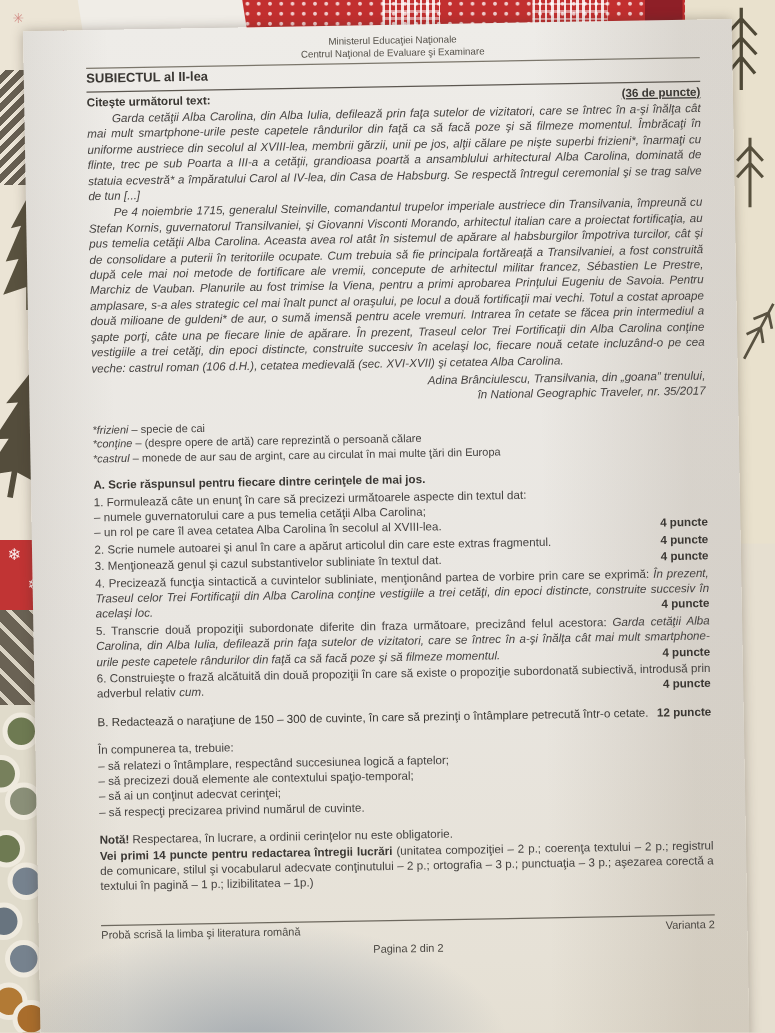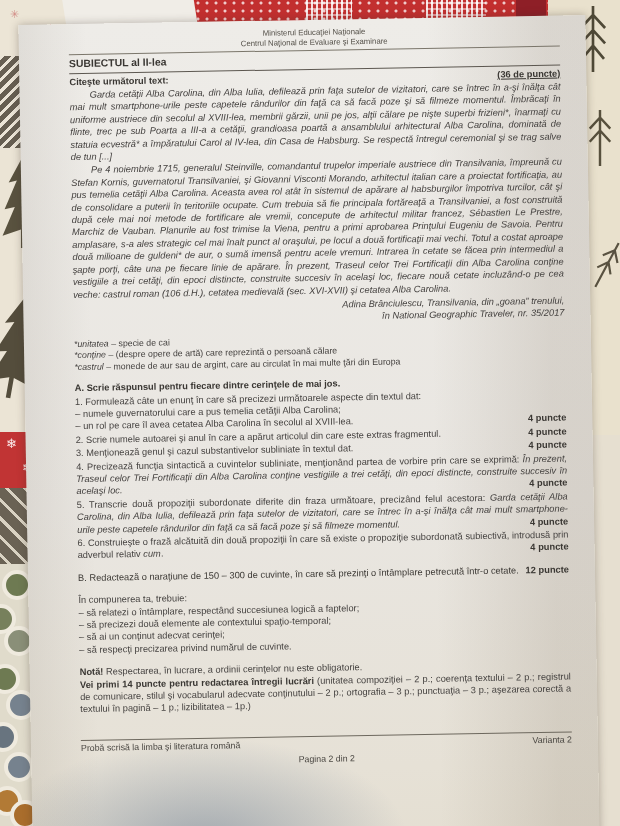--- a/index.html
+++ b/index.html
@@ -136,21 +136,21 @@
     <p class="body"><span>Garda cetăţii Alba Carolina, din Alba Iulia, defilează prin faţa sutelor de vizitatori, care se întrec în a-şi înălţa cât mai mult smartphone-urile peste capetele rândurilor din faţă ca să facă poze şi să filmeze </span><span class="ul">momentul</span><span>. Îmbrăcaţi în uniforme austriece din secolul al XVIII-lea, membrii </span><span class="ul">gărzii</span><span>, unii pe jos, alţii călare pe nişte superbi frizieni*, înarmaţi cu flinte, trec pe sub Poarta a III-a a cetăţii, grandioasa poartă a ansamblului arhitectural Alba Carolina, dominată de statuia ecvestră* a împăratului Carol al IV-lea, din Casa de Habsburg. Se respectă întregul ceremonial şi se trag salve de tun [...]</span></p>
 
     <p class="body"><span>Pe 4 noiembrie 1715, generalul Steinville, comandantul trupelor imperiale austriece din Transilvania, împreună cu Stefan Kornis, guvernatorul Transilvaniei, şi Giovanni Visconti Morando, arhitectul italian care a proiectat fortificaţia, au pus temelia cetăţii Alba Carolina. Aceasta avea rol atât în sistemul de apărare al habsburgilor împotriva turcilor, cât şi de consolidare a puterii în teritoriile ocupate. Cum trebuia să fie principala fortăreaţă a Transilvaniei, a fost construită după cele mai noi metode de fortificare ale vremii, concepute de arhitectul militar francez, Sébastien Le Prestre, Marchiz de Vauban. Planurile au fost trimise la Viena, pentru a primi aprobarea Prinţului Eugeniu de Savoia. Pentru amplasare, s-a ales strategic cel mai înalt punct al oraşului, pe locul a două fortificaţii mai vechi. Totul a costat aproape două milioane de guldeni* de aur, o sumă imensă pentru acele vremuri. Intrarea în cetate se făcea prin intermediul a şapte porţi, câte una pe fiecare linie de apărare. În prezent, Traseul celor Trei Fortificaţii din Alba Carolina </span><span class="ul">conţine</span><span> vestigiile a trei cetăţi, din epoci distincte, construite succesiv în </span><span class="ul">acelaşi</span><span> loc, fiecare nouă cetate incluzând-o pe cea veche: castrul roman (106 d.H.), cetatea medievală (sec. XVI-XVII) şi cetatea Alba Carolina.</span></p>
 
     <div class="attr">
       <div>Adina Brânciulescu, Transilvania, din „goana” trenului,</div>
       <div>în National Geographic Traveler, nr. 35/2017</div>
     </div>
 
     <div class="fnotes">
-      <div><span class="term">*unitatea</span><span> – specie de cai</span></div>
+      <div><span class="term">*frizieni</span><span> – specie de cai</span></div>
       <div><span class="term">*conţine</span><span> – (despre opere de artă) care reprezintă o persoană călare</span></div>
       <div><span class="term">*castrul</span><span> – monede de aur sau de argint, care au circulat în mai multe ţări din Europa</span></div>
     </div>
 
     <div class="a-head">A. Scrie răspunsul pentru fiecare dintre cerinţele de mai jos.</div>
 
     <div class="item">
       <div>1. Formulează câte un enunţ în care să precizezi următoarele aspecte din textul dat:</div>
       <div>– numele guvernatorului care a pus temelia cetăţii Alba Carolina;</div>
       <div>– un rol pe care îl avea cetatea Alba Carolina în secolul al XVIII-lea.</div>

